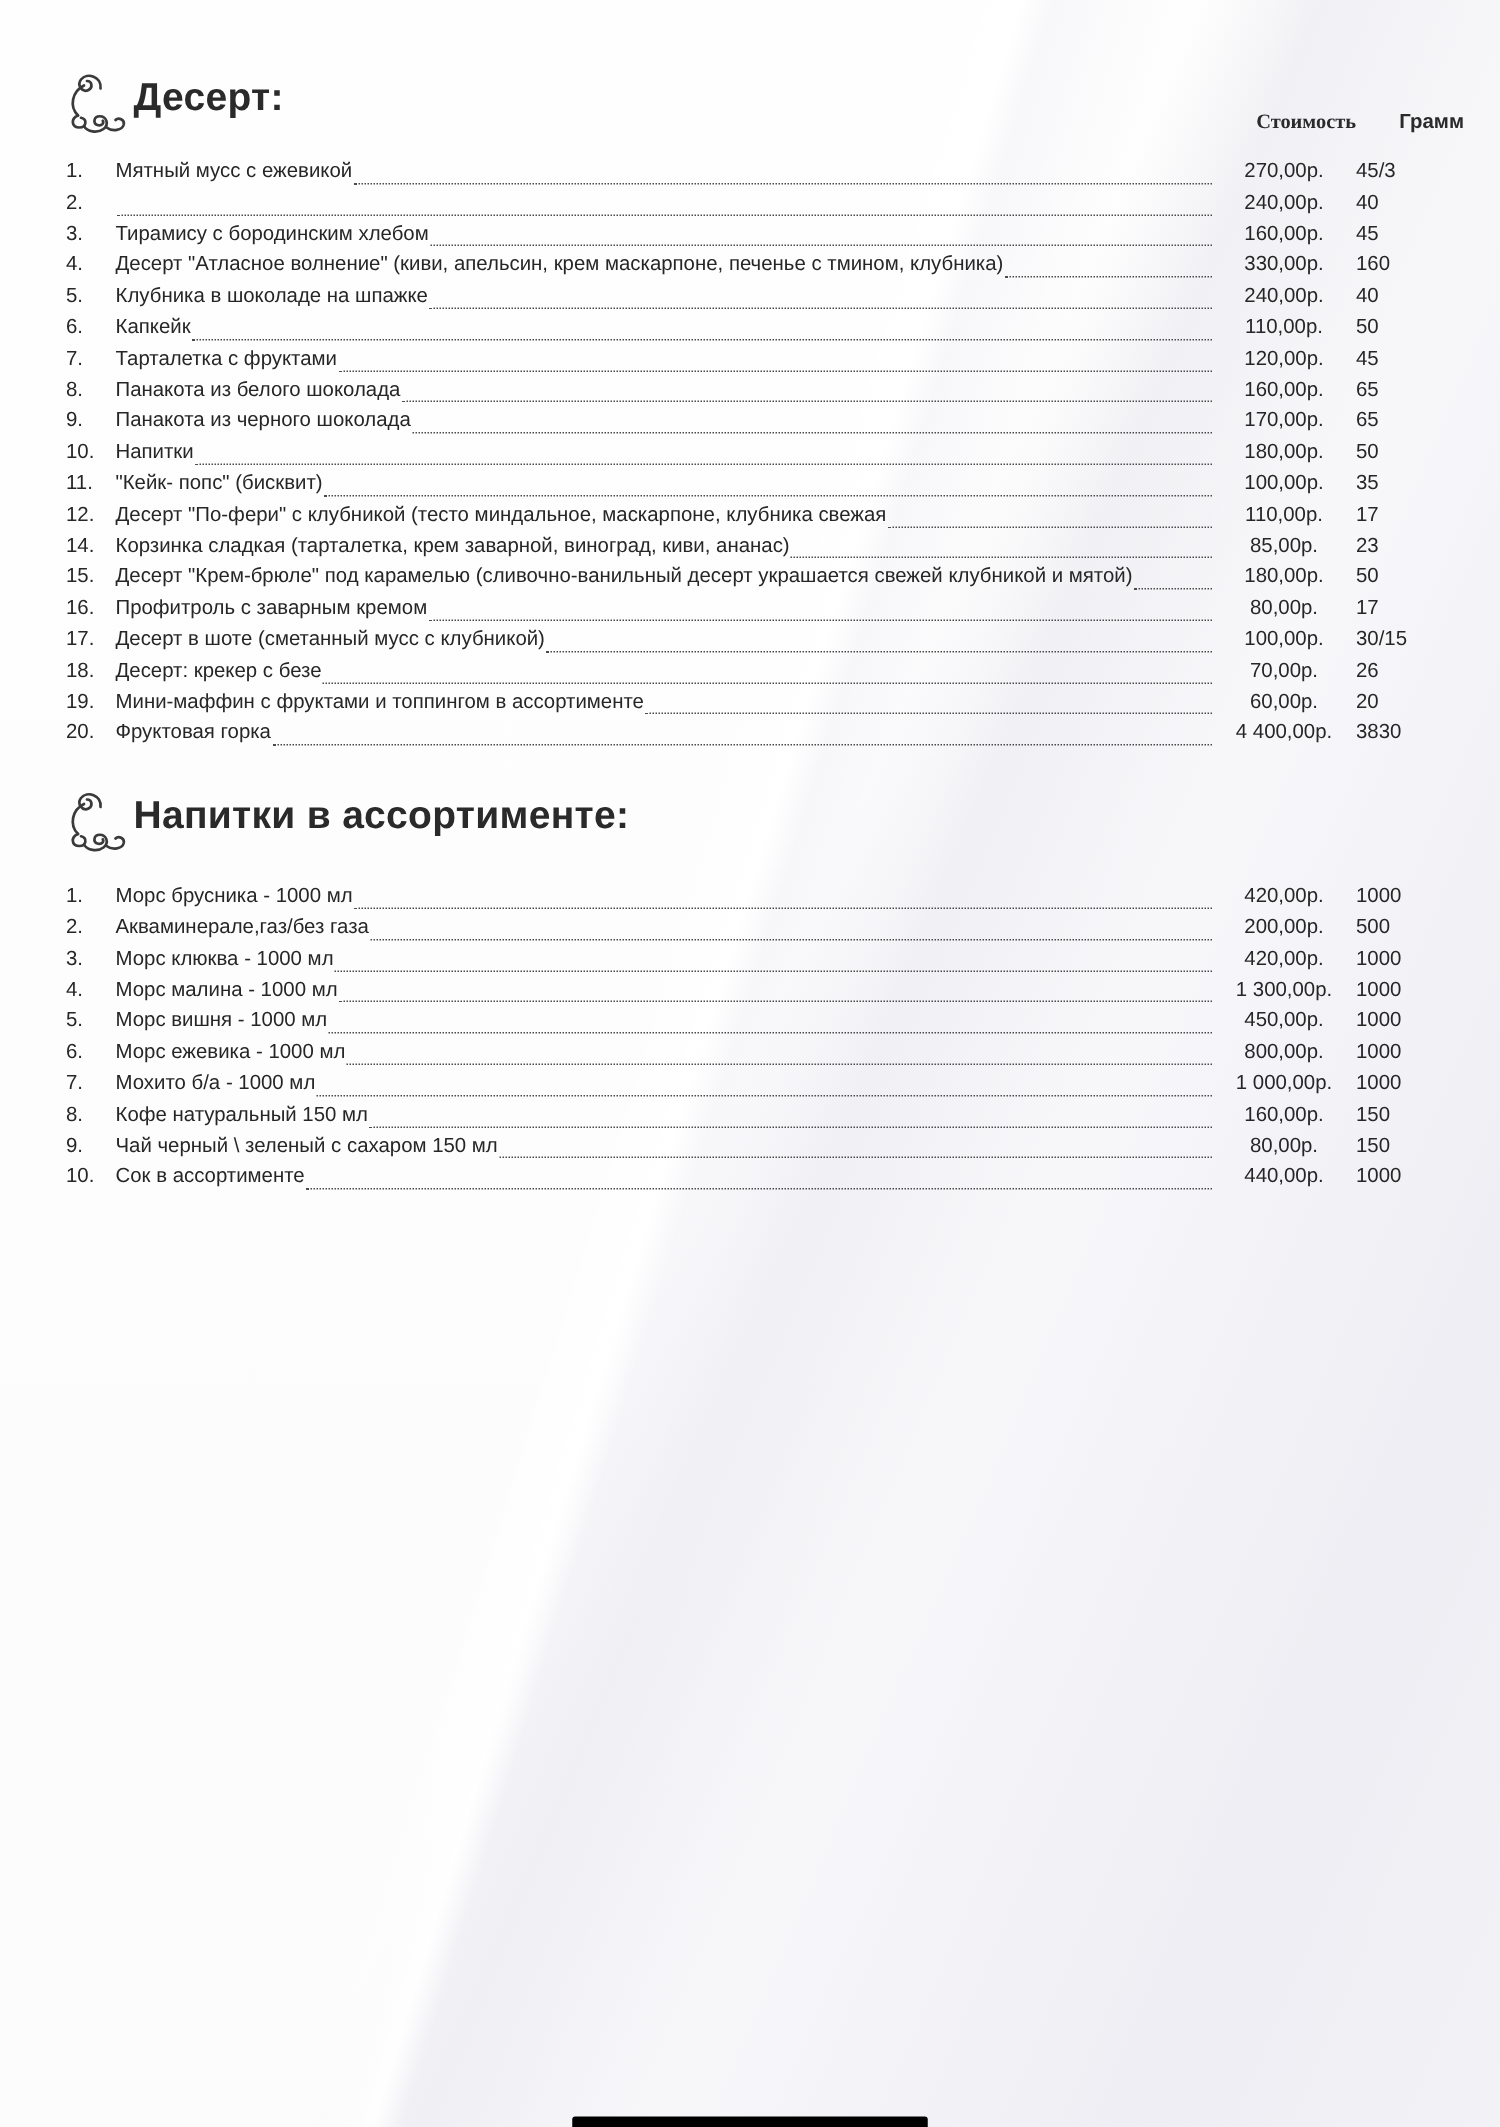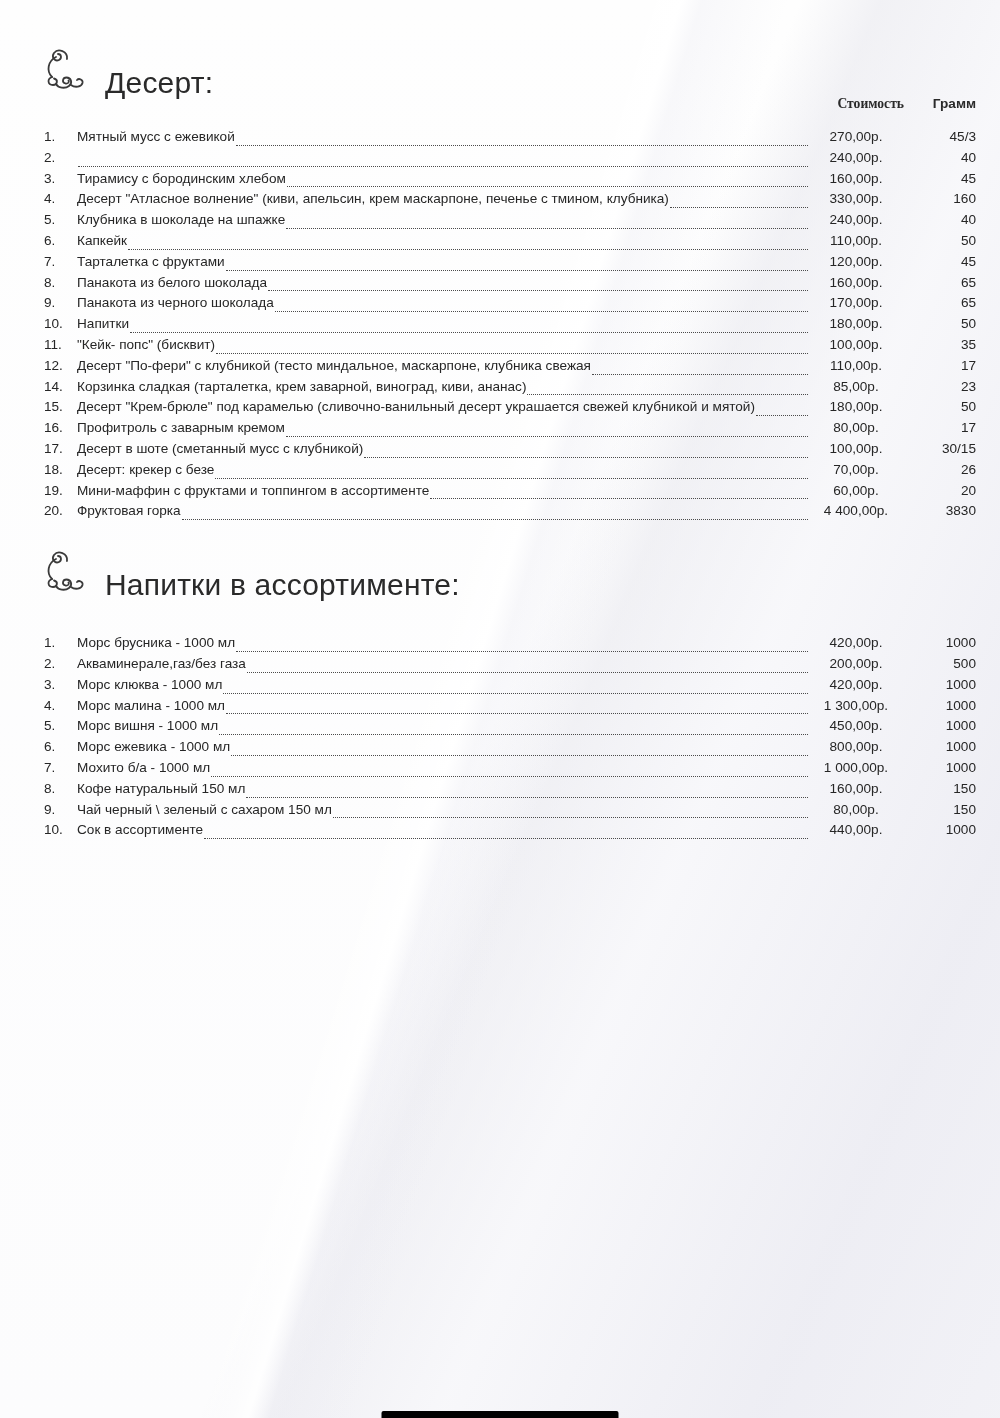--- a/index.html
+++ b/index.html
@@ -28,21 +28,21 @@
       rgba(236,236,243,0.35) 49%,
       rgba(255,255,255,0) 55%);
   }
   .content{position:relative;padding:46px 24px 0 44px;}
   .section-head{
     display:flex;align-items:flex-end;justify-content:space-between;
   }
   .title-wrap{display:flex;align-items:flex-start;gap:3px;}
   .flourish{display:inline-block;width:42px;height:46px;flex:none;}
   .section-title{
-    margin:16px;font-size:30px;font-weight:400;color:#2a2a2a;
+    margin:0;font-size:26px;font-weight:700;color:#2a2a2a;
     letter-spacing:0.2px;line-height:1.1;padding-top:4px;
   }
   .col-heads{
     display:flex;font-weight:700;font-size:13.6px;color:#2a2a2a;
     padding-bottom:3px;
   }
   .col-price{width:96px;text-align:right;font-family:Liberation Serif, serif;}
   .col-grams{width:72px;text-align:right;}
   .items{margin-top:14px;}
   .row{
@@ -50,21 +50,21 @@
     font-size:13.6px;color:#262626;
   }
   .num{flex:0 0 33px;}
   .name{white-space:nowrap;}
   .leader{
     flex:1 1 4px;min-width:4px;align-self:flex-end;
     border-bottom:1.7px dotted #4b4b4b;
     margin:0 0 4px 1px;height:0;
   }
   .price{flex:0 0 96px;text-align:center;white-space:nowrap;}
-  .grams{flex:0 0 72px;text-align:right;white-space:nowrap;}
+  .grams{flex:0 0 72px;white-space:nowrap;}
   .section-drinks{margin-top:24px;}
   .section-drinks .items{margin-top:18px;}
   .bottom-bar{
     position:absolute;left:50%;transform:translateX(-50%);
     bottom:0;width:237px;height:7px;background:#000;
     border-radius:2px 2px 0 0;
   }
 </style>
 </head>
 <body>

